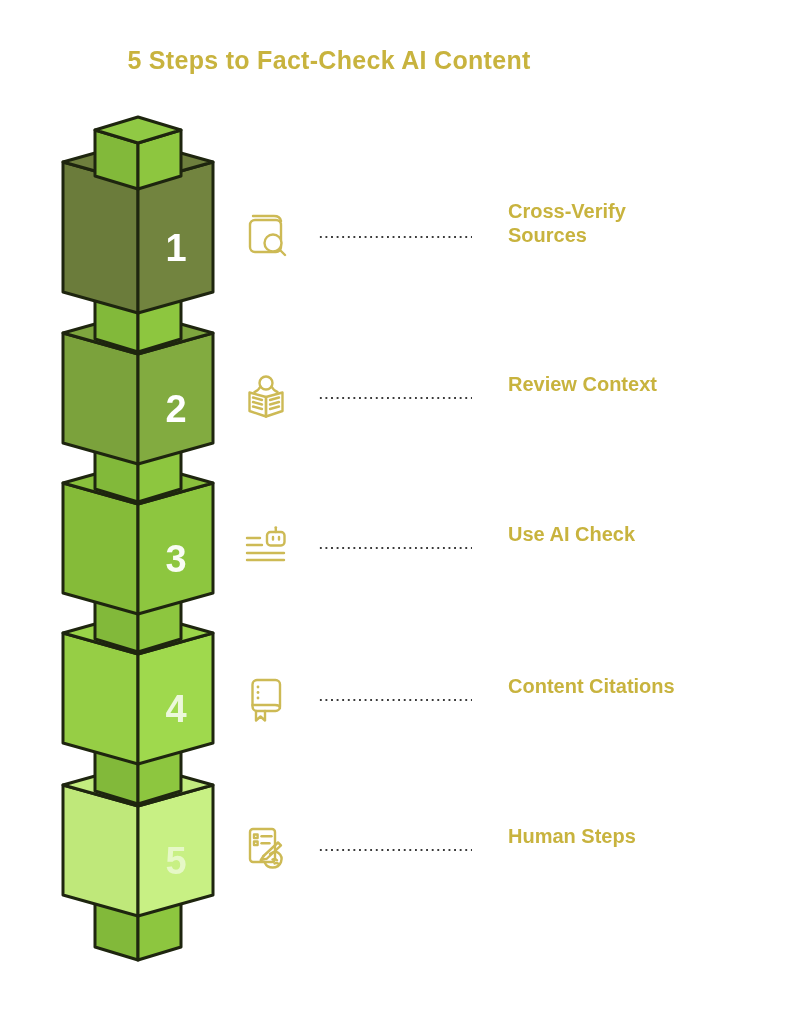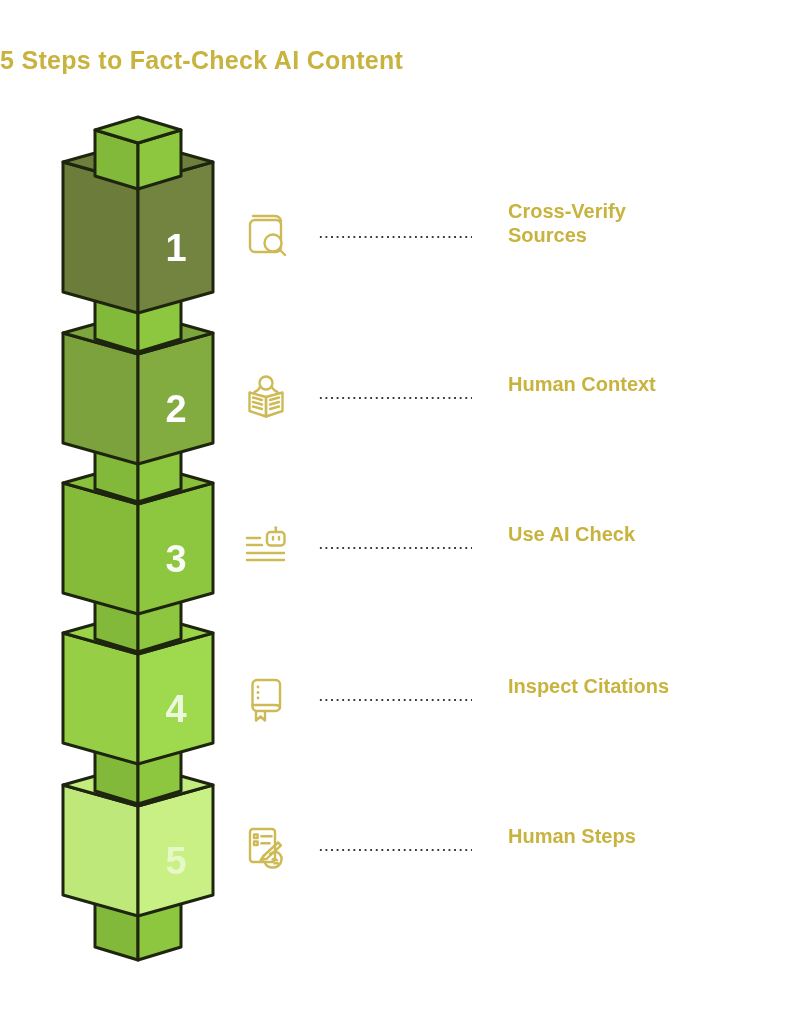--- a/index.html
+++ b/index.html
@@ -8,21 +8,21 @@
     background: #ffffff;
     position: relative;
     overflow: hidden;
     font-family: "Liberation Sans", sans-serif;
     --gold-text: #C8B33E;
     --gold-icon: #CDBA55;
     --dot-color: #3A3A3A;
   }
   .title {
     position: absolute; top: 46px; left: 0; width: 658px;
-    text-align: left;
+    text-align: center;
     font-size: 25px; font-weight: 700; letter-spacing: 0.3px;
     color: var(--gold-text);
   }
   #tower { position: absolute; left: 0; top: 0; }
   #tower polygon { stroke-linejoin: round; }
   .cube-num {
     font-family: "Liberation Sans", sans-serif;
     font-size: 38px; font-weight: 700;
   }
   .row { position: absolute; left: 0; width: 760px; height: 70px; }
@@ -111,21 +111,21 @@
     <svg width="56" height="56" viewBox="0 0 56 56">
       <circle cx="28" cy="13" r="6.5"></circle>
       <path d="M22.5 16.5 q-2.5 4.5 -6 5.5 M33.5 16.5 q2.5 4.5 6 5.5"></path>
       <path d="M28 27 L11.5 22.5 V41 L28 46.5 Z"></path>
       <path d="M28 27 L44.5 22.5 V41 L28 46.5 Z"></path>
       <path d="M15 27.5 l9 2.5 M15 32 l9 2.5 M15 36.5 l9 2.5"></path>
       <path d="M41 27.5 l-9 2.5 M41 32 l-9 2.5 M41 36.5 l-9 2.5"></path>
     </svg>
   </div>
   <div class="dotted"></div>
-  <div class="label">Human Context</div>
+  <div class="label">Review Context</div>
 </div>
 
 <div class="row" style="top:513px">
   <div class="icon-box">
     <svg width="56" height="48" viewBox="0 0 56 48">
       <path d="M9 14 h13 M9 21 h15 M9 29 h37 M9 36 h37"></path>
       <rect x="29" y="8" width="17.5" height="13.5" rx="3.5"></rect>
       <path d="M35 13 v2.5 M41 13 v2.5"></path>
       <path d="M37.8 8 v-3.2"></path>
       <circle cx="37.8" cy="3.6" r="1.4" fill="currentColor" stroke="none"></circle>
@@ -140,21 +140,21 @@
     <svg width="56" height="56" viewBox="0 0 56 56">
       <rect x="14.5" y="8" width="27.5" height="31" rx="4.5"></rect>
       <circle cx="20" cy="15" r="1.4" fill="currentColor" stroke="none"></circle>
       <circle cx="20" cy="20.5" r="1.4" fill="currentColor" stroke="none"></circle>
       <circle cx="20" cy="26" r="1.4" fill="currentColor" stroke="none"></circle>
       <path d="M14.5 33 h22.5 q5 0 5 3"></path>
       <path d="M18 39 v9.5 l4.5 -4 l4.5 4 V39"></path>
     </svg>
   </div>
   <div class="dotted"></div>
-  <div class="label">Inspect Citations</div>
+  <div class="label">Content Citations</div>
 </div>
 
 <div class="row" style="top:815px">
   <div class="icon-box">
     <svg width="60" height="58" viewBox="0 0 60 58">
       <rect x="12" y="8" width="25" height="33" rx="3"></rect>
       <rect x="16" y="13.5" width="3.6" height="3.6"></rect>
       <path d="M23.5 15.3 h10"></path>
       <rect x="16" y="20.5" width="3.6" height="3.6"></rect>
       <path d="M23.5 22.3 h8"></path>

